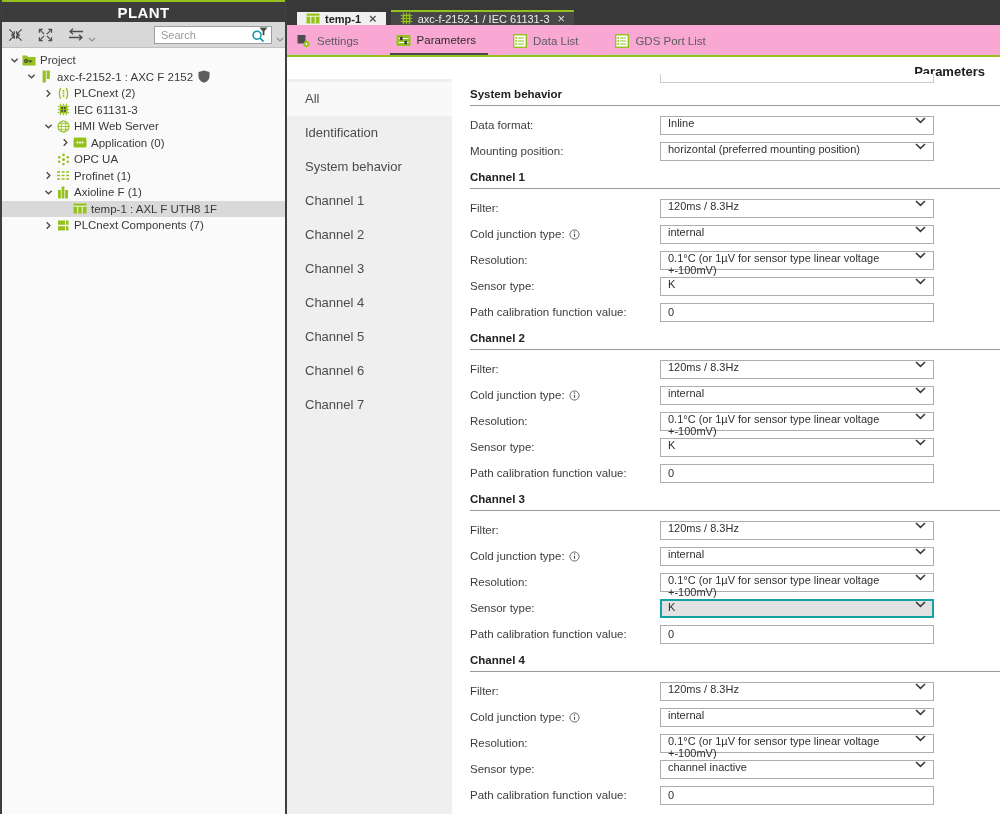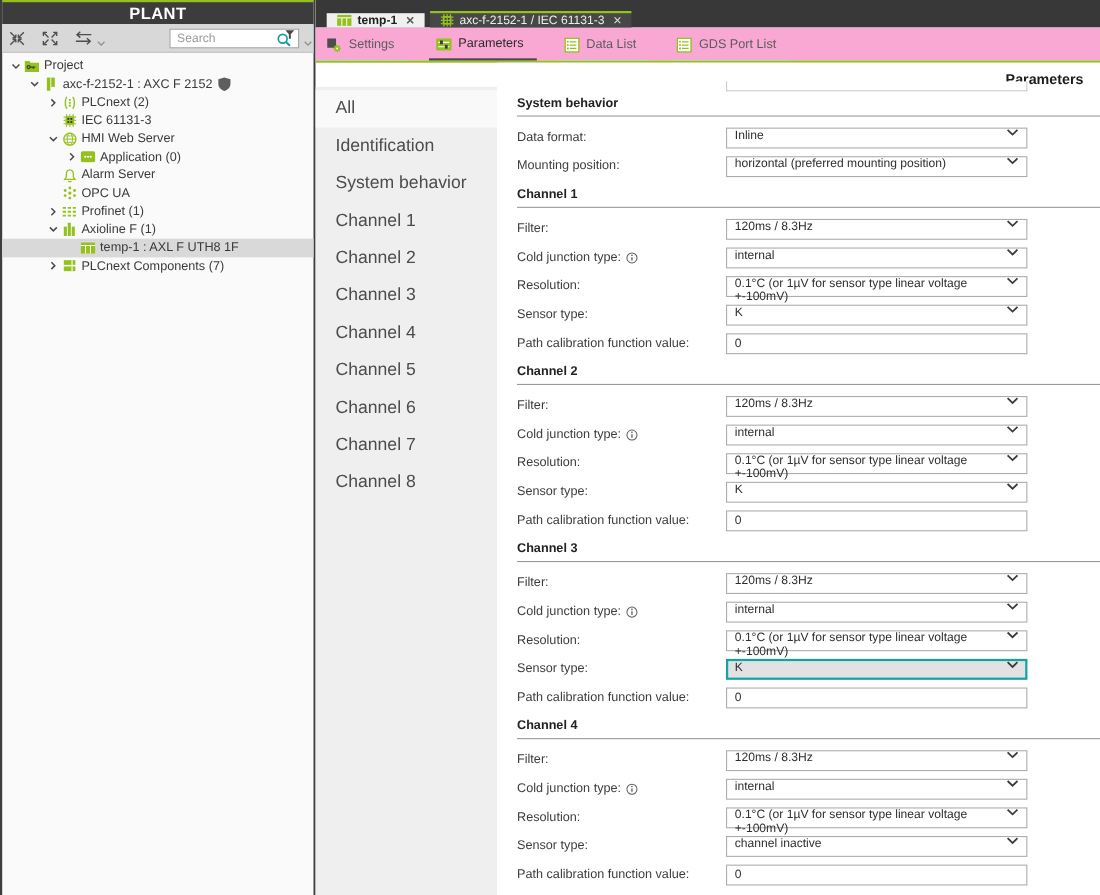--- a/index.html
+++ b/index.html
@@ -43,21 +43,21 @@
 .tab.inactive .close { color:#dcdcdc; }
 .tabicon { line-height:0; }
 
 .subtabs { height:30px; background:#f9a8d4; display:flex; align-items:flex-end; padding-left:3px; gap:19px; }
 .subtab { display:flex; align-items:center; gap:6px; height:28px; padding:0 12px 0 6px;
   font-size:11.5px; color:#5c5c5c; border-bottom:1px solid #c9c9c9; cursor:pointer; }
 .subtab.active { color:#2b2b2b; border-bottom:2px solid #4a4a4a; }
 .green-rule { height:2px; background:#95c11f; }
 
 .paramnav { position:absolute; left:0; top:79px; width:165px; bottom:0; background:#efefef; padding-top:3px; }
-.pitem { height:34px; line-height:34px; padding-left:18px; font-size:16px; color:#4c4c4c; cursor:pointer; }
+.pitem { height:34px; line-height:34px; padding-left:18px; font-size:13px; color:#4c4c4c; cursor:pointer; }
 .pitem.selected { background:#f9f9f9; }
 
 .content { position:absolute; left:165px; right:0; top:57px; bottom:0; background:#fff; overflow:hidden; }
 .content-title { height:24px; text-align:right; padding:7px 15px 0 0; font-size:13px; font-weight:bold; color:#1c1c1c; }
 .cutoff { position:absolute; left:208px; top:17px; width:274px; height:9px;
   border:1px solid #ccc; border-top:none; background:#fff; }
 .sections { padding-left:18px; }
 .sec-title { font-size:11.5px; line-height:15px; font-weight:bold; color:#222;
   margin:6px 0; padding-bottom:3px; border-bottom:1px solid #9a9a9a; }
 .frow { height:26px; display:flex; align-items:center; }
@@ -224,32 +224,20 @@
             <circle cx="9.5" cy="5.5" r="1" fill="#fff"></circle>
           </svg>
       </span>
       <span class="tlabel">Application (0)</span>
     </div>
     <div class="trow lvl2">
       <span class="chev none">
           <svg width="9" height="9" viewBox="0 0 10 10"></svg>
         </span>
       <span class="ticon">
-        <svg width="13" height="13" viewBox="0 0 13 13" fill="none" stroke="#95c11f" stroke-width="1.2">
-            <path d="M6.5 1.5 C4.3 1.5 3.3 3.2 3.3 5.5 L3.3 8 L1.8 10 H11.2 L9.7 8 L9.7 5.5 C9.7 3.2 8.7 1.5 6.5 1.5 Z"></path>
-            <path d="M5 11.6 C5.5 12.4 7.5 12.4 8 11.6"></path>
-          </svg>
-      </span>
-      <span class="tlabel">Alarm Server</span>
-    </div>
-    <div class="trow lvl2">
-      <span class="chev none">
-          <svg width="9" height="9" viewBox="0 0 10 10"></svg>
-        </span>
-      <span class="ticon">
         <svg width="13" height="13" viewBox="0 0 13 13" fill="#95c11f">
             <circle cx="6.5" cy="6.5" r="1.5"></circle>
             <circle cx="6.5" cy="1.9" r="1.3"></circle>
             <circle cx="2.2" cy="4.2" r="1.3"></circle>
             <circle cx="2.2" cy="8.8" r="1.3"></circle>
             <circle cx="10.8" cy="4.2" r="1.3"></circle>
             <circle cx="10.8" cy="8.8" r="1.3"></circle>
             <circle cx="6.5" cy="11.1" r="1.3"></circle>
           </svg>
       </span>
@@ -407,21 +395,20 @@
     <div class="pitem selected">All</div>
     <div class="pitem">Identification</div>
     <div class="pitem">System behavior</div>
     <div class="pitem">Channel 1</div>
     <div class="pitem">Channel 2</div>
     <div class="pitem">Channel 3</div>
     <div class="pitem">Channel 4</div>
     <div class="pitem">Channel 5</div>
     <div class="pitem">Channel 6</div>
     <div class="pitem">Channel 7</div>
-    <div class="pitem">Channel 8</div>
   </div>
 
   <div class="content">
     <div class="content-title">Parameters</div>
     <div class="cutoff"></div>
 
     <div class="sections">
 
       <div class="section">
         <div class="sec-title">System behavior</div>

